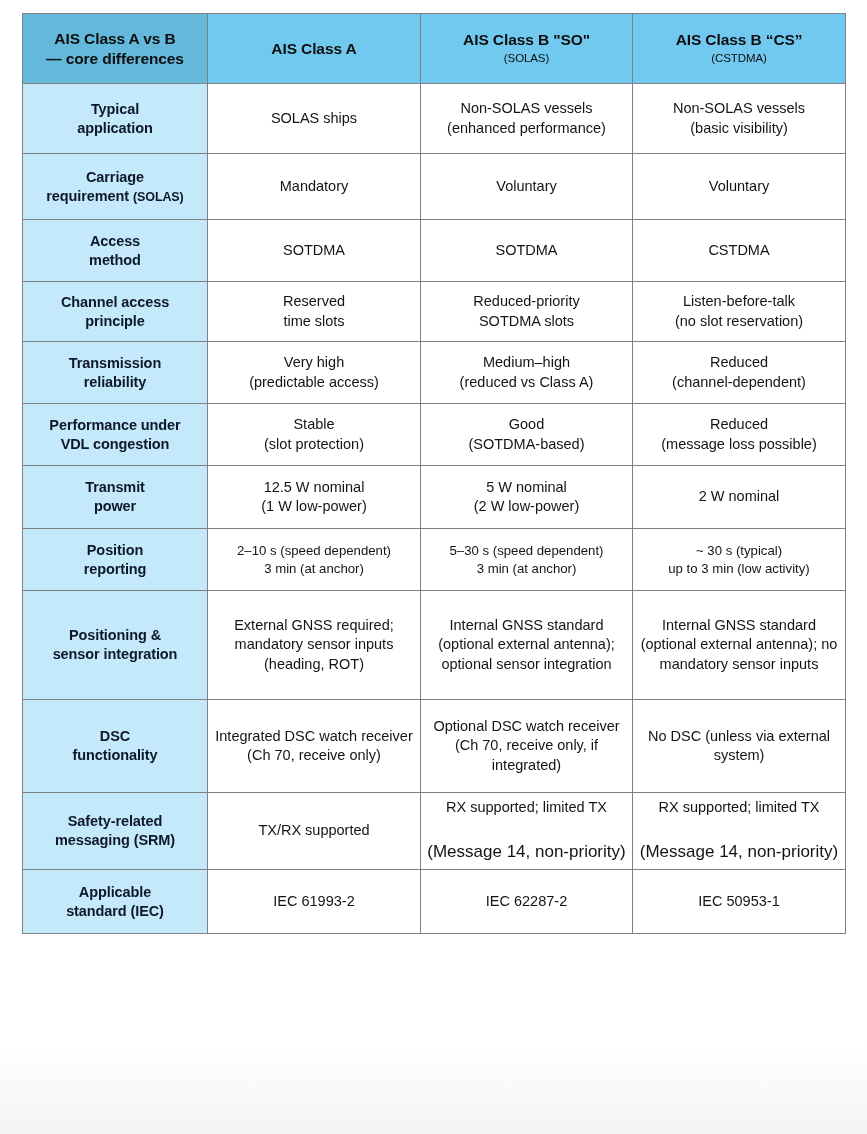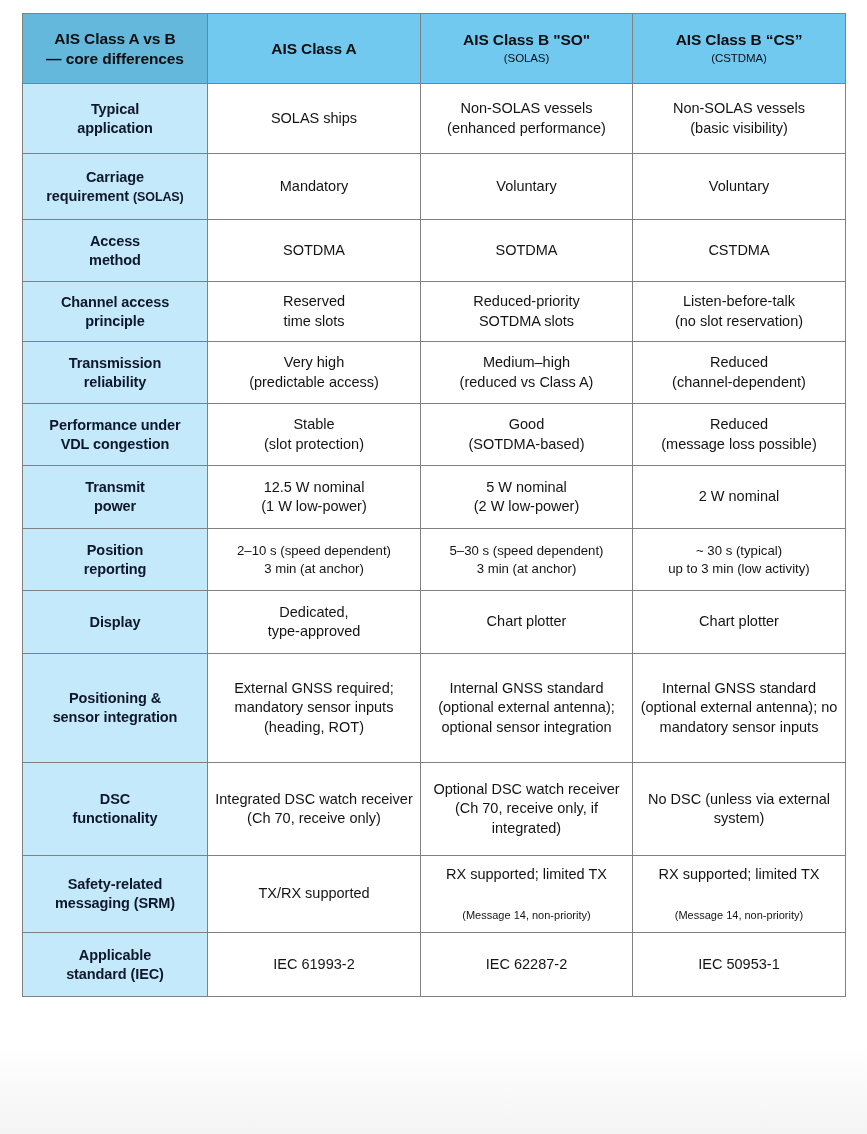--- a/index.html
+++ b/index.html
@@ -91,21 +91,21 @@
     font-size: 14.5px;
     line-height: 1.32;
     font-weight: normal;
     color: #141414;
   }
   td.val.tight {
     font-size: 13.2px;
   }
   td.val .note {
     display: block;
-    font-size: 11px;
+    font-size: 17px;
     line-height: 1.35;
     margin-top: 24px;
   }
 
   
   tr.r0 td { height: 70px; }
   tr.r1 td { height: 66px; }
   tr.r2 td { height: 62px; }
   tr.r3 td { height: 60px; }
   tr.r4 td { height: 62px; }
@@ -306,35 +306,20 @@
           <td class="val tight">
             <span>5–30 s (speed dependent)</span><br>
             <span>3 min (at anchor)</span>
           </td>
           <td class="val tight">
             <span>~ 30 s (typical)</span><br>
             <span>up to 3 min (low activity)</span>
           </td>
         </tr>
 
-        <tr class="r8">
-          <td class="rowlabel">
-            <span>Display</span>
-          </td>
-          <td class="val">
-            <span>Dedicated,</span><br>
-            <span>type-approved</span>
-          </td>
-          <td class="val">
-            <span>Chart plotter</span>
-          </td>
-          <td class="val">
-            <span>Chart plotter</span>
-          </td>
-        </tr>
 
         <tr class="r9">
           <td class="rowlabel">
             <span>Positioning &amp;</span><br>
             <span>sensor integration</span>
           </td>
           <td class="val">
             <span>External GNSS required; mandatory sensor inputs (heading, ROT)</span>
           </td>
           <td class="val">

